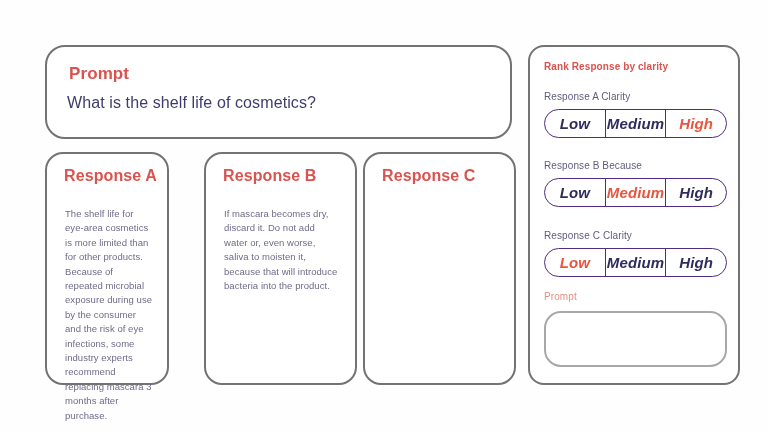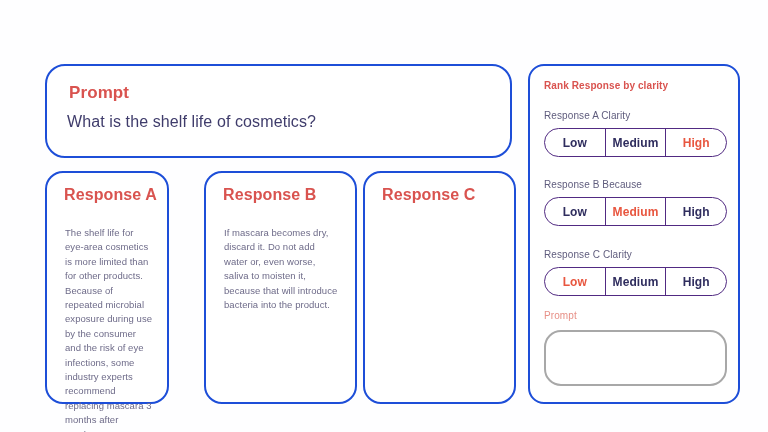--- a/index.html
+++ b/index.html
@@ -20,23 +20,22 @@
     width: 768px;
     height: 432px;
     background: #fefeff;
   }
 
   
   .card {
     position: absolute;
     box-sizing: border-box;
     background: #ffffff;
-    border: 2px solid #1d4ed8;
+    border: 2px solid #737373;
     border-radius: 18px;
-    margin-top: 19px;
   }
 
   
   #prompt-card {
     left: 45px;
     top: 45px;
     width: 467px;
     height: 94px;
     border-radius: 20px;
   }
@@ -132,26 +131,27 @@
   }
   #segmented-a { top: 62px; }
   #segmented-b { top: 131px; }
   #segmented-c { top: 201px; }
 
   .segment {
     flex: 1 1 0;
     display: flex;
     align-items: center;
     justify-content: center;
-    font-size: 12px;
+    font-size: 15px;
     font-weight: bold;
     color: #2f2d5e;
     border-right: 1.4px solid #512a82;
     letter-spacing: 0.1px;
     box-sizing: border-box;
+    font-style: italic;
   }
   .segment:last-child { border-right: none; }
   .segment.selected { color: #e8563f; }
 
   .comment-label {
     position: absolute;
     left: 14px;
     top: 244px;
     font-size: 10px;
     color: #e79087;

